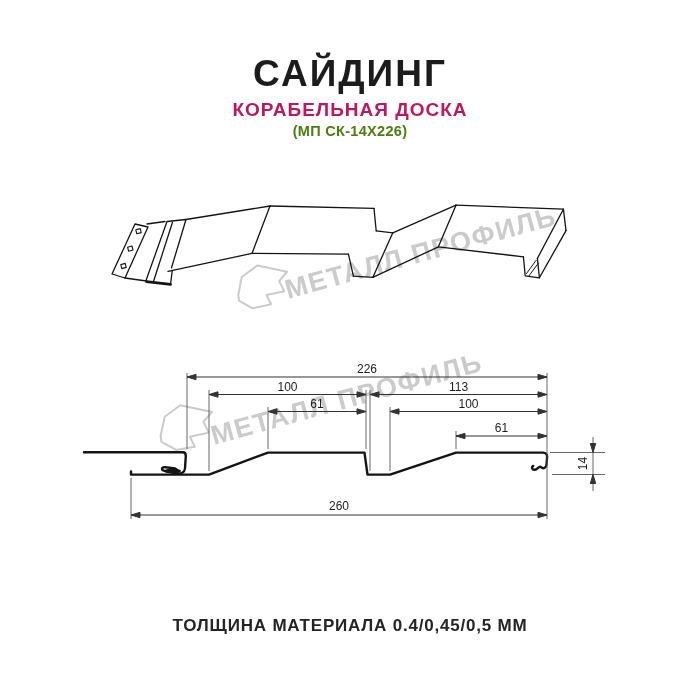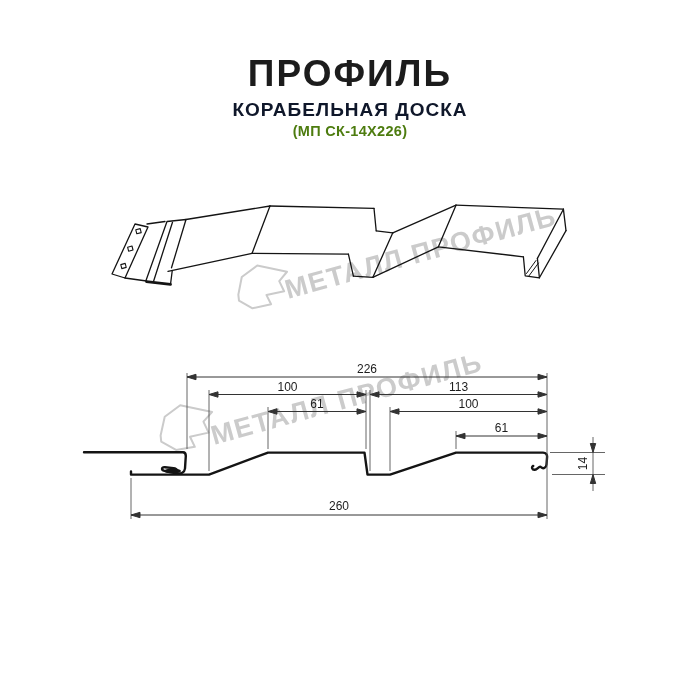--- a/index.html
+++ b/index.html
@@ -1,34 +1,34 @@
 <!DOCTYPE html>
 <html><head>
 <meta charset="utf-8">
 <style>
   html,body{margin:0;padding:0;background:#fff;}
   #page{position:relative;width:700px;height:700px;background:#ffffff;overflow:hidden;
         font-family:"Liberation Sans",sans-serif;color:#1d1d1d;}
   .hdr{position:absolute;left:0;width:700px;text-align:center;}
   #title{top:53px;font-size:37px;font-weight:800;letter-spacing:2px;color:#1c1c1c;}
-  #subtitle{top:99px;font-size:19px;font-weight:600;letter-spacing:1px;color:#0f172a;}
+  #subtitle{top:99px;font-size:19px;font-weight:600;letter-spacing:1px;color:#be185d;}
   #model{top:123px;font-size:14.5px;font-weight:700;letter-spacing:.3px;color:#4d7c0f;}
   #footer{position:absolute;left:0;top:616px;width:700px;text-align:center;
           font-size:17px;font-weight:600;letter-spacing:.8px;color:#242424;}
   svg{position:absolute;left:0;top:0;}
   .dimtxt{font-family:"Liberation Sans",sans-serif;font-size:12px;fill:#1d1d1d;}
   .wmtxt{font-family:"Liberation Sans",sans-serif;font-weight:bold;font-size:27px;
          letter-spacing:1.5px;fill:#cbcbcb;}
 </style>
 </head>
 <body>
 
 <div id="page">
 
-  <div id="title" class="hdr">ПРОФИЛЬ</div>
+  <div id="title" class="hdr">САЙДИНГ</div>
   <div id="subtitle" class="hdr">КОРАБЕЛЬНАЯ ДОСКА</div>
   <div id="model" class="hdr">(МП СК-14Х226)</div>
 
   <svg width="700" height="700" viewBox="0 0 700 700">
 
     <g>
       <g transform="translate(230,272) rotate(-15.5)">
         <polygon points="2,24 10,8 28,1 55,15 45,22 47,33 29,32 31,42 12,41 1,30" fill="none" stroke="#cbcbcb" stroke-width="2" stroke-linejoin="round"></polygon>
       </g>
     </g>
@@ -158,13 +158,14 @@
       <text class="dimtxt" x="287.5" y="390.5">100</text>
       <text class="dimtxt" x="458.5" y="390.5">113</text>
       <text class="dimtxt" x="317" y="407.5">61</text>
       <text class="dimtxt" x="468.5" y="407.5">100</text>
       <text class="dimtxt" x="501.5" y="432">61</text>
       <text class="dimtxt" x="0" y="0" transform="translate(587,463.5) rotate(-90)">14</text>
       <text class="dimtxt" x="339" y="510">260</text>
     </g>
   </svg>
 
+  <div id="footer">ТОЛЩИНА МАТЕРИАЛА 0.4/0,45/0,5 ММ</div>
 </div>
 
 </body></html>

